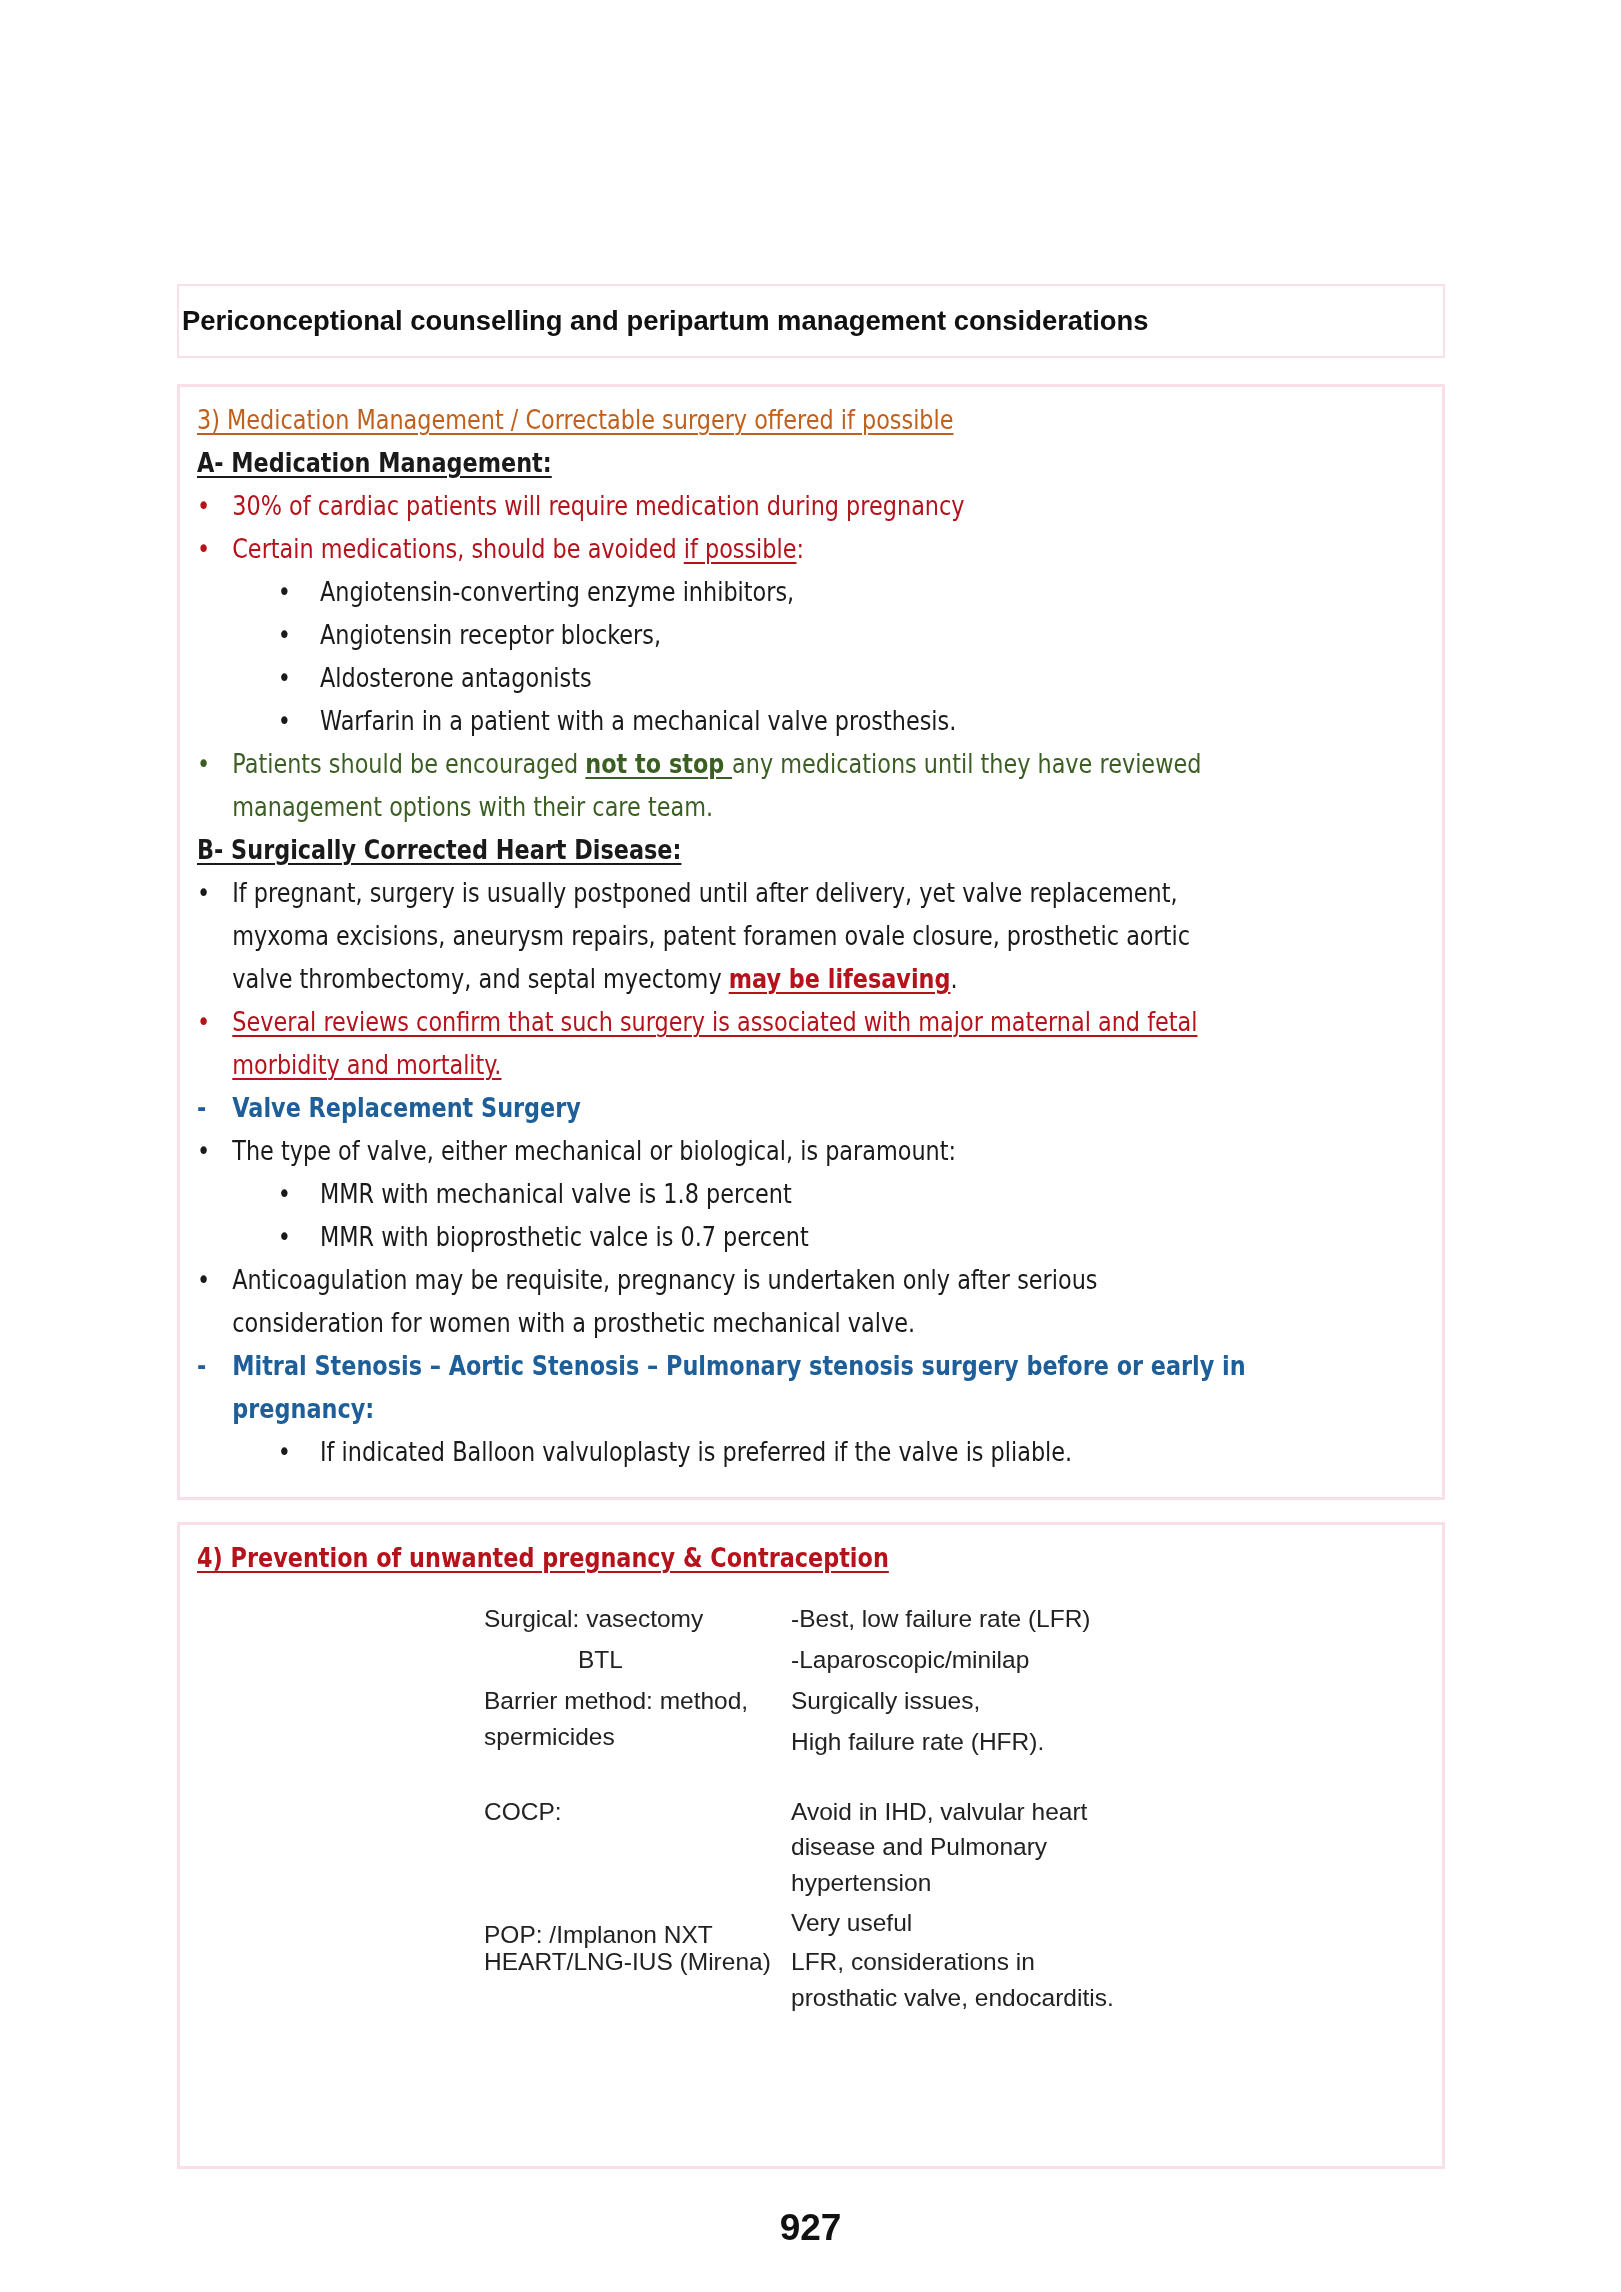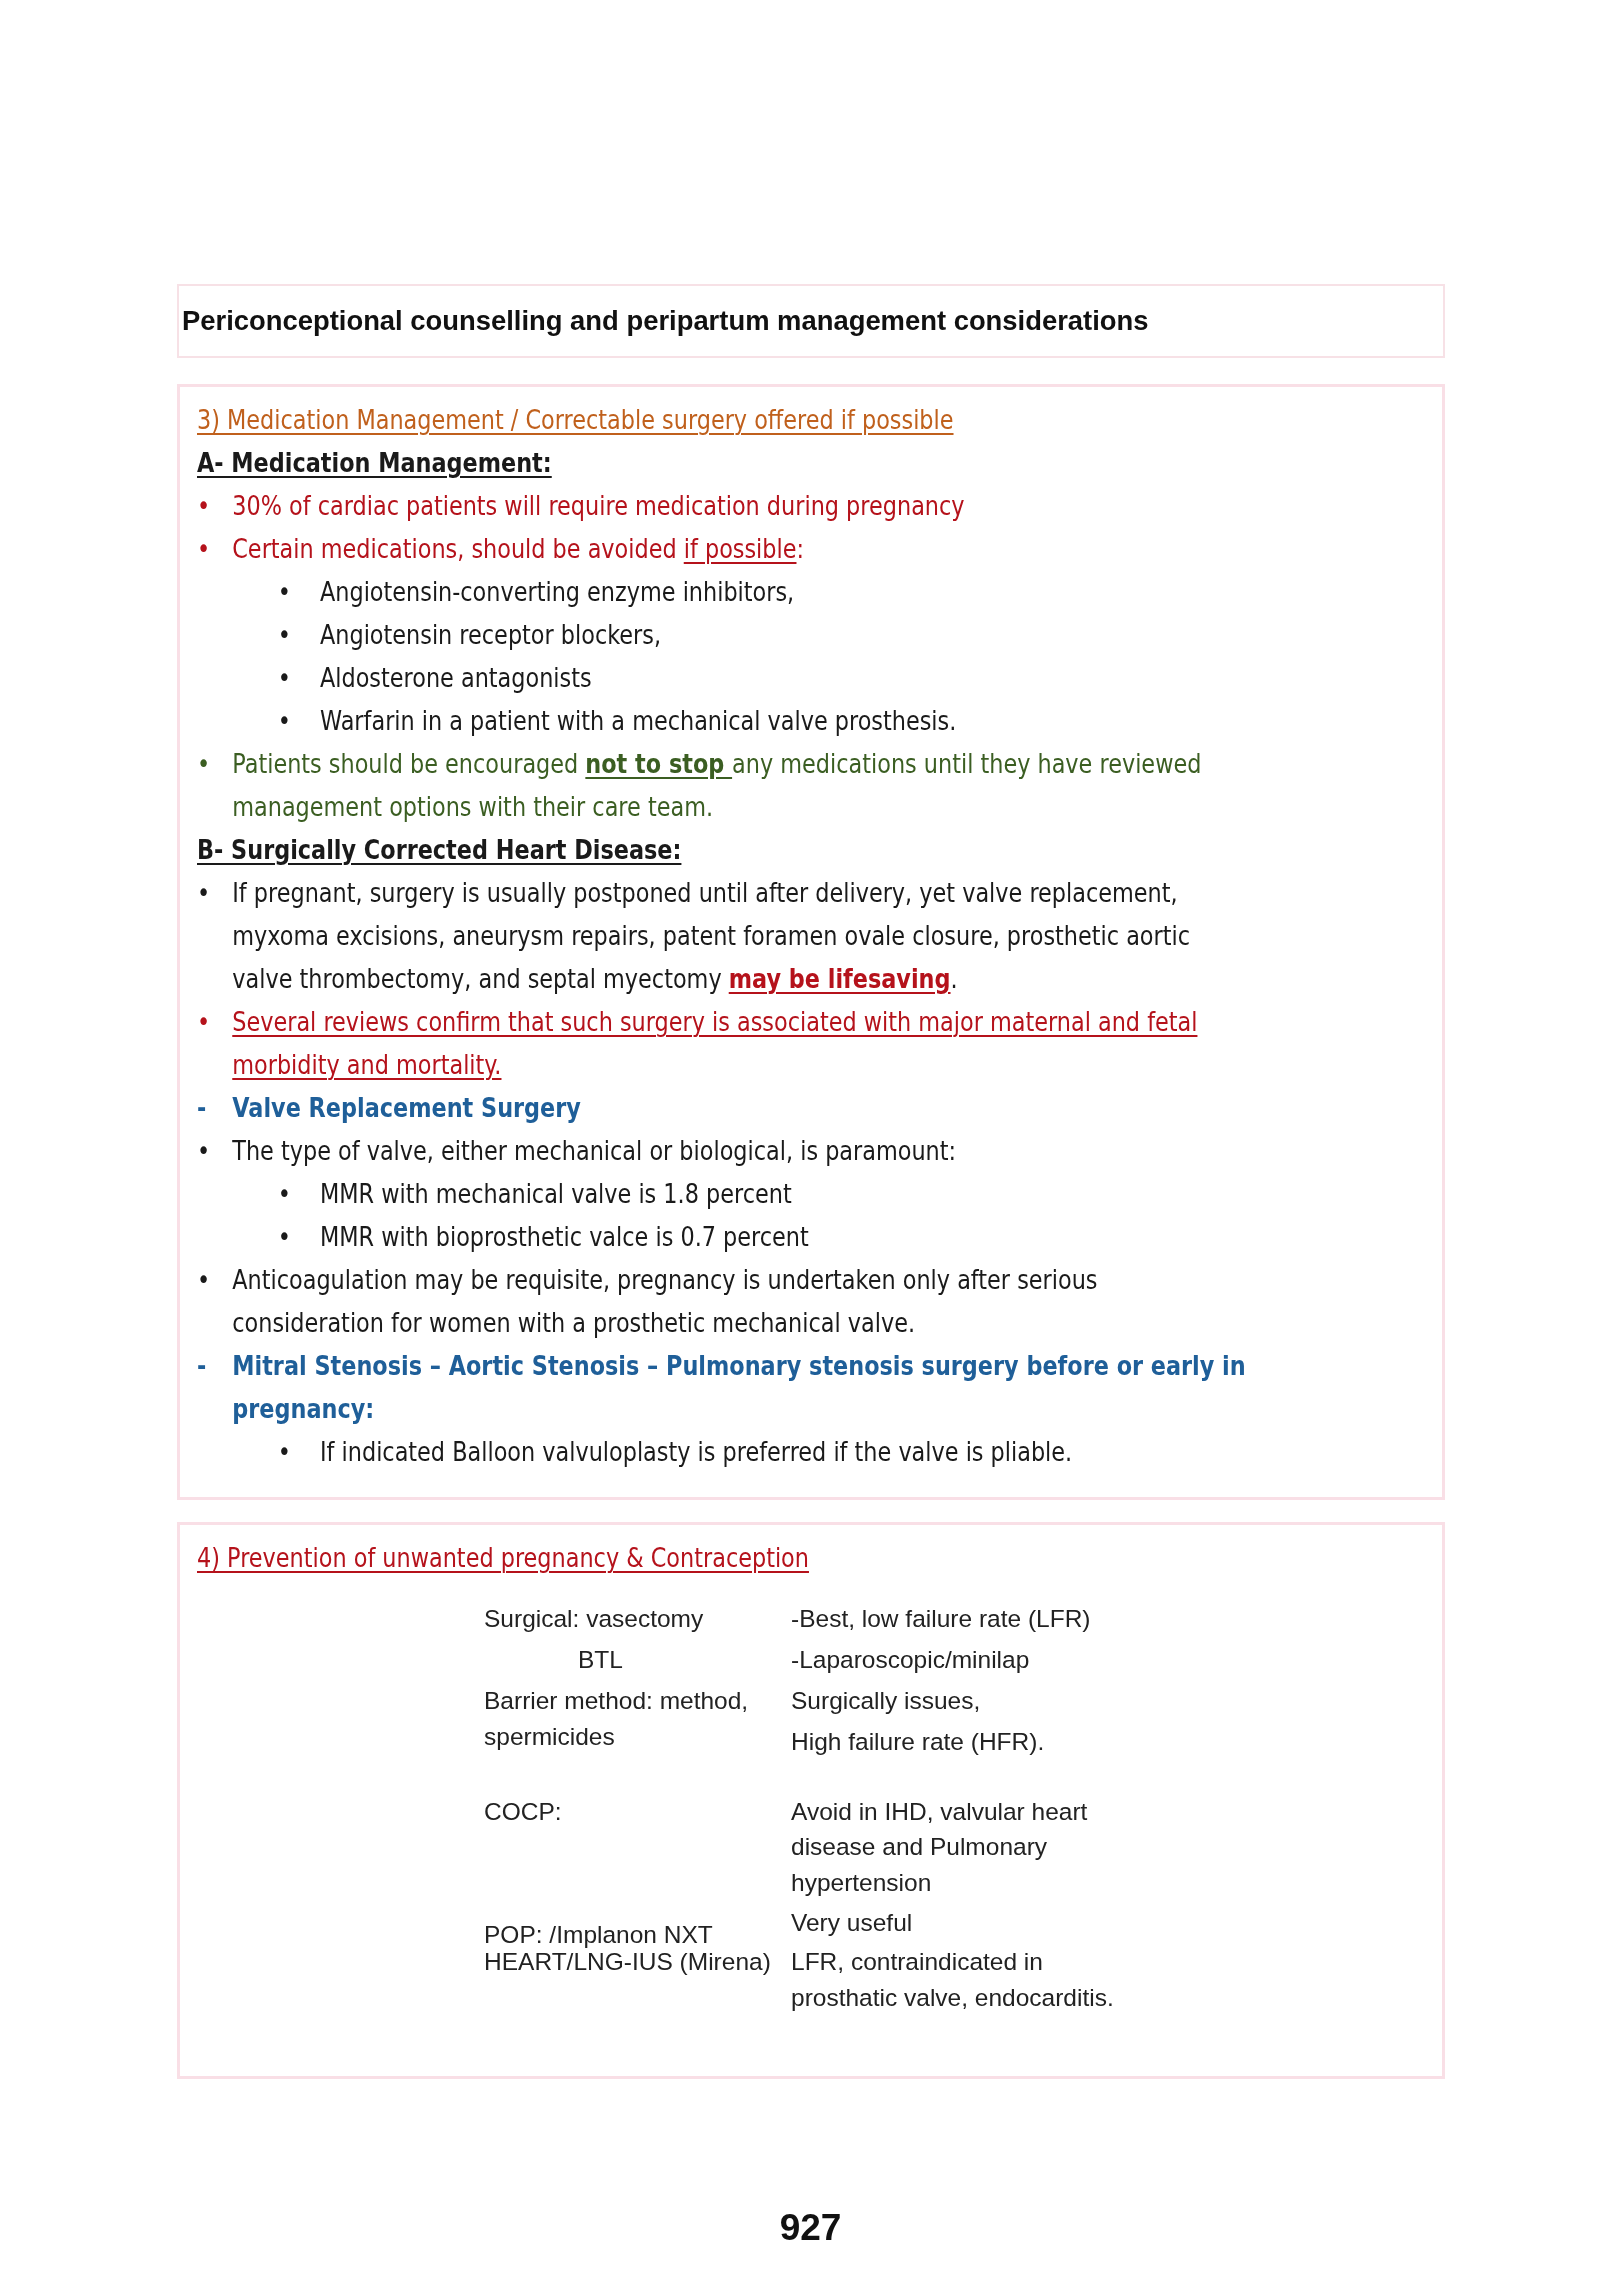--- a/index.html
+++ b/index.html
@@ -6,21 +6,21 @@
   body { width: 1621px; height: 2293px; position: relative; overflow: hidden;
          font-family: "Liberation Sans Narrow", "Liberation Sans", sans-serif; }
   .page { position: absolute; left: 0; top: 0; width: 1621px; height: 2293px; }
   .box { position: absolute; left: 177px; width: 1268px; box-sizing: border-box; }
   .title-box { top: 198px; height: 80px; background: #fbdfe6; border: 2px solid #e3a57a;
                display: flex; align-items: center; justify-content: center; }
   .title-box span { font-family: "Liberation Sans", sans-serif; font-weight: bold; font-size: 27.4px; color: #111; letter-spacing: 0.2px; }
   .sub-box { top: 284px; height: 74px; border: 2.9px solid #f7e1e6; display: flex; align-items: center; padding-left: 3px; }
   .sub-box span { font-family: "Liberation Sans", sans-serif; font-weight: bold; font-size: 27.4px; color: #111; }
   .sec3 { top: 384px; height: 1116px; border: 3.9px solid #f9dfe6; padding: 11.8px 0 0 16.7px; }
-  .sec4 { top: 1522px; height: 557px; border: 3.9px solid #f9dfe6; padding: 11.8px 0 0 16.7px; }
+  .sec4 { top: 1522px; height: 647px; border: 3.9px solid #f9dfe6; padding: 11.8px 0 0 16.7px; font-weight: bold; }
   .line { font-family: "DejaVu Sans", sans-serif; font-size: 26px; line-height: 43px; white-space: nowrap; transform: scaleX(0.86); transform-origin: left; position: relative; }
   .u { text-decoration: underline; text-decoration-thickness: 2px; text-underline-offset: 3.9px; }
   .b { font-weight: bold; }
   .orange { color: #c0601c; }
   .black { color: #1a1a1a; }
   .red { color: #b5121b; }
   .green { color: #3b5e22; }
   .blue { color: #1f5f99; }
   .bullet { display: inline-block; width: 41px; }
   .cont { padding-left: 41px; }
@@ -112,19 +112,19 @@
     <div class="trow col2" style="top:82px">Surgically issues,</div>
     <div class="trow col1" style="top:118px">spermicides</div>
     <div class="trow col2" style="top:123px">High failure rate (HFR).</div>
     <div class="trow col1" style="top:193px">COCP:</div>
     <div class="trow col2" style="top:193px">Avoid in IHD, valvular heart</div>
     <div class="trow col2" style="top:228px">disease and Pulmonary</div>
     <div class="trow col2" style="top:264px">hypertension</div>
     <div class="trow col2" style="top:304px">Very useful</div>
     <div class="trow col1" style="top:316px">POP: /Implanon NXT</div>
     <div class="trow col1" style="top:343px">HEART/LNG-IUS (Mirena)</div>
-    <div class="trow col2" style="top:343px">LFR, contraindicated in</div>
+    <div class="trow col2" style="top:343px">LFR, considerations in</div>
     <div class="trow col2" style="top:379px">prosthatic valve, endocarditis.</div>
   </div>
 
   <div class="pagenum">927</div>
 </div>
 
 
 </body></html>

